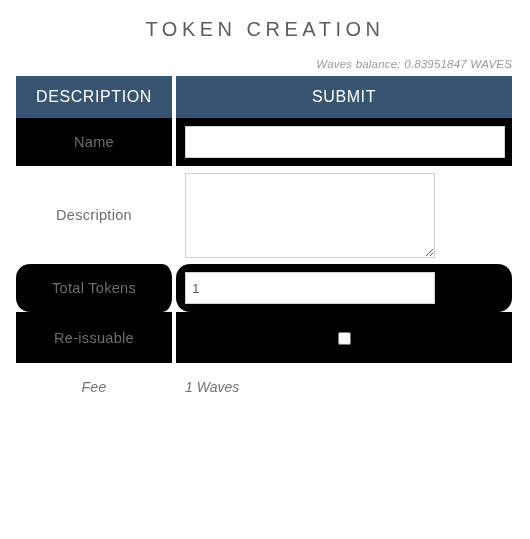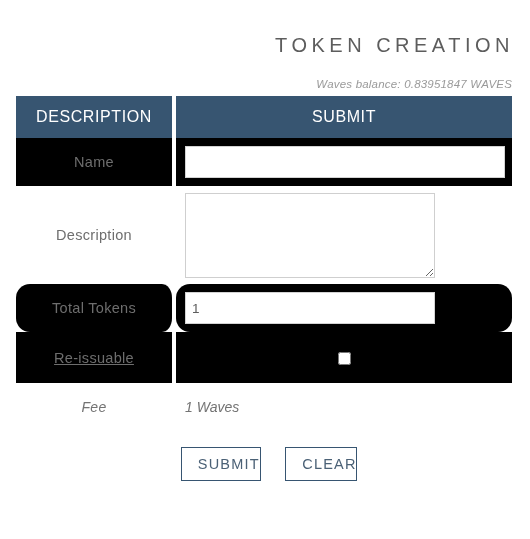--- a/index.html
+++ b/index.html
@@ -19,34 +19,35 @@
 
   .page {
     width: 530px;
     height: 539px;
     position: relative;
     box-sizing: border-box;
   }
 
   
   .page-title {
-    text-align: right;
+    text-align: center;
     font-size: 20px;
     font-weight: 400;
     letter-spacing: 4.5px;
     color: #5d5d5d;
-    margin: 16px;
+    margin: 0;
     padding-top: 16px;
     line-height: 26px;
   }
 
   
   .balance-row {
     text-align: right;
     padding-right: 18px;
+    margin-top: 12px;
     height: 16px;
   }
   .balance-text {
     font-style: italic;
     font-size: 11.5px;
     color: #9a9a9a;
     letter-spacing: 0.2px;
   }
 
   
@@ -98,21 +99,21 @@
   .token-table tbody td.cell-input.center {
     text-align: center;
     padding-left: 0;
   }
 
   
   tr.row-name td      { height: 48px; }
   tr.row-desc td      { height: 98px; }
   tr.row-total td     { height: 48px; border-radius: 14px; }
   tr.row-decimals td  { height: 48px; }
-  tr.row-reissue td   { height: 51px; text-decoration: underline; }
+  tr.row-reissue td   { height: 51px; }
   tr.row-fee td       { height: 48px; }
 
   
   .text-input {
     box-sizing: border-box;
     height: 32px;
     width: 320px;
     border: 1px solid #d3d3d3;
     background: #ffffff;
     font-family: "Liberation Sans", sans-serif;
@@ -241,18 +242,14 @@
           <span class="fee-label">Fee</span>
         </td>
         <td class="cell-input cell-fee-value">
           <span class="fee-value">1 Waves</span>
         </td>
       </tr>
 
     </tbody>
   </table>
 
-  <div class="button-bar">
-    <button class="form-button submit">SUBMIT</button>
-    <button class="form-button clear">CLEAR</button>
-  </div>
 
 </div>
 
 </body></html>

